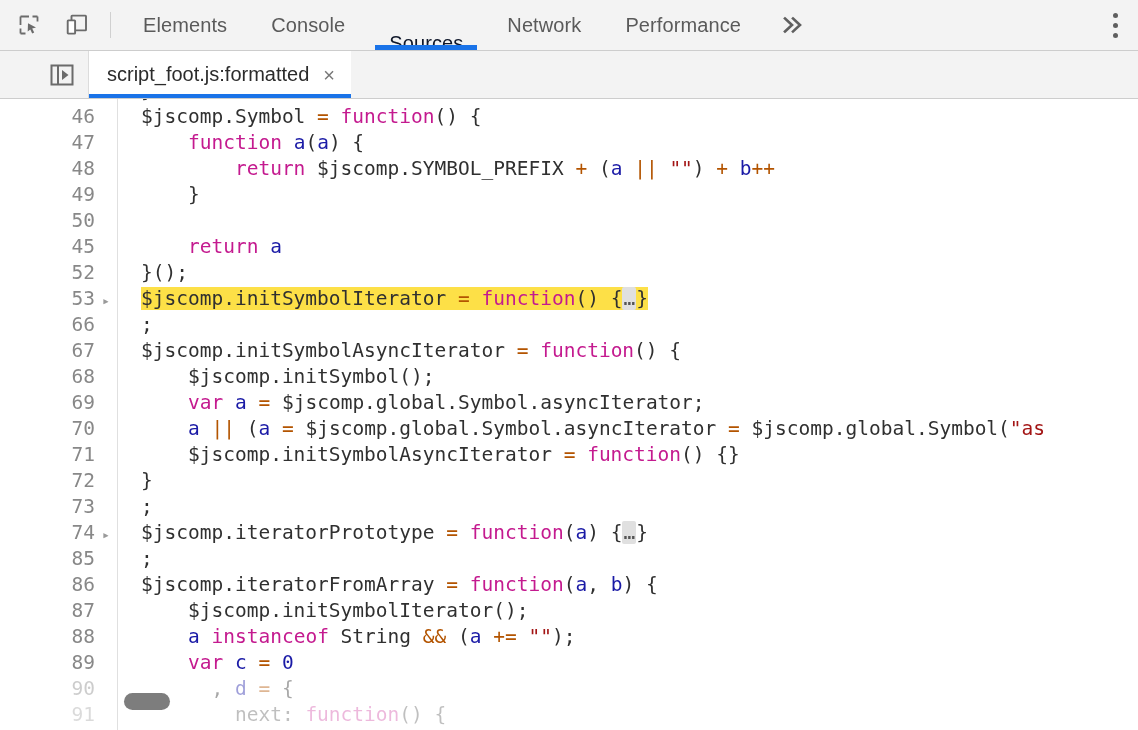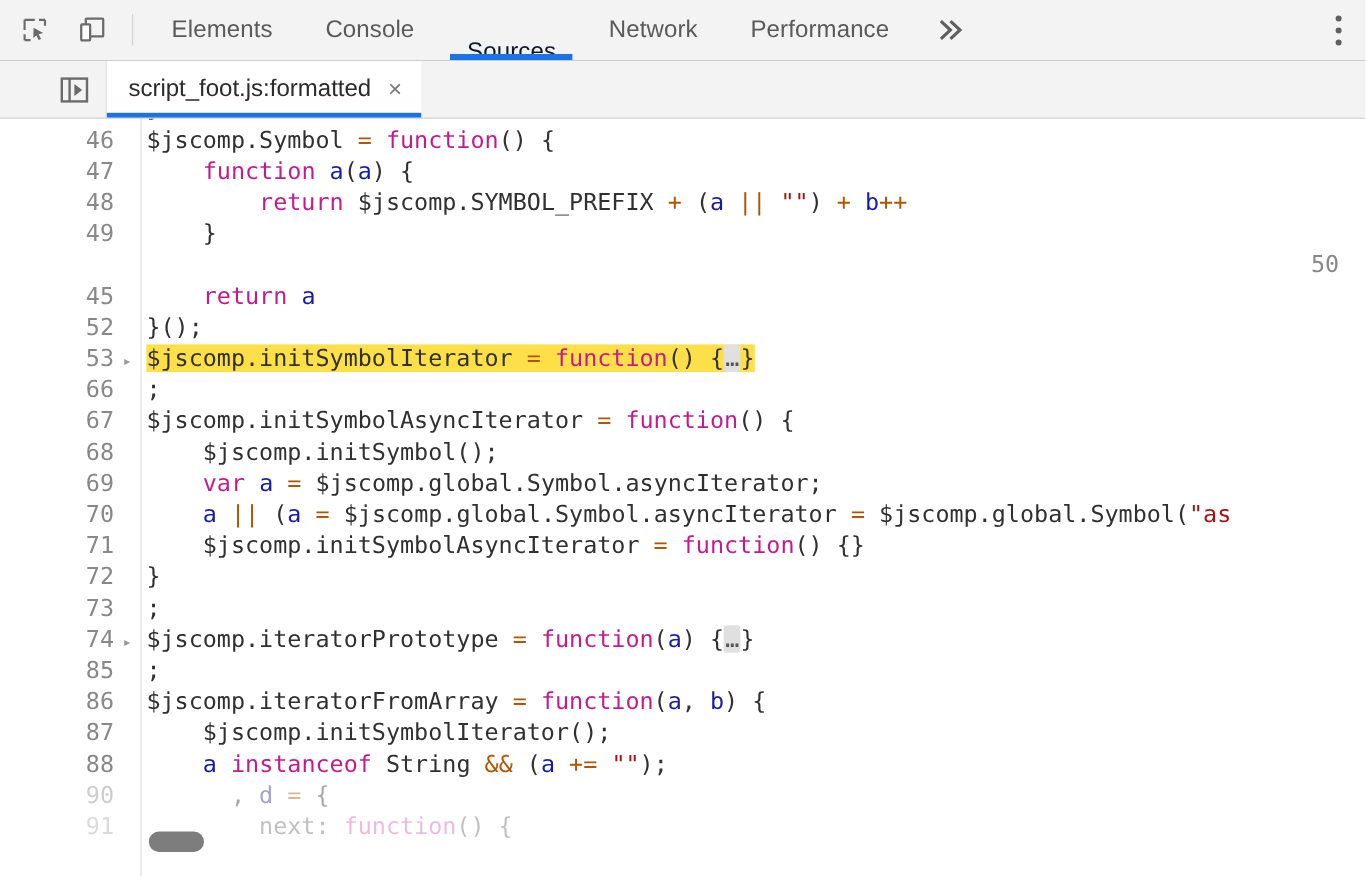--- a/index.html
+++ b/index.html
@@ -167,21 +167,20 @@
   }
   .code-line {
     position: relative;
     display: flex;
     align-items: baseline;
     height: 26px;
     font-family: "DejaVu Sans Mono", monospace;
     font-size: 19.5px;
     line-height: 26px;
     white-space: pre;
-    justify-content: flex-end;
   }
   .ln {
     flex: 0 0 95px;
     width: 95px;
     text-align: right;
     color: #888888;
     font-family: "DejaVu Sans Mono", monospace;
     font-size: 19.5px;
     user-select: none;
   }
@@ -200,21 +199,21 @@
     top: 0;
     bottom: 0;
     left: 117px;
     width: 1px;
     background: #e0e0e0;
     z-index: 3;
     pointer-events: none;
   }
   .code-text {
     flex: 1 1 auto;
-    padding-left: 5px;
+    padding-left: 24px;
     color: #303030;
     overflow: hidden;
   }
   .code-line.folded .code-text > span.hl {
     background: #fde047;
   }
 
   
   .kw   { color: #c41a8f; }   
   .op   { color: #b35400; }   
@@ -444,20 +443,25 @@
       <span class="fold"></span>
       <span class="code-text"><span class="pln">    $jscomp.initSymbolIterator();</span></span>
     </div>
 
     <div class="code-line">
       <span class="ln">88</span>
       <span class="fold"></span>
       <span class="code-text"><span class="pln">    </span><span class="var">a</span><span class="pln"> </span><span class="kw">instanceof</span><span class="pln"> String </span><span class="op">&amp;&amp;</span><span class="pln"> (</span><span class="var">a</span><span class="pln"> </span><span class="op">+=</span><span class="pln"> </span><span class="str">""</span><span class="pln">);</span></span>
     </div>
 
+    <div class="code-line">
+      <span class="ln">89</span>
+      <span class="fold"></span>
+      <span class="code-text"><span class="pln">    </span><span class="kw">var</span><span class="pln"> </span><span class="var">c</span><span class="pln"> </span><span class="op">=</span><span class="pln"> </span><span class="num">0</span></span>
+    </div>
 
     <div class="code-line cut">
       <span class="ln">90</span>
       <span class="fold"></span>
       <span class="code-text"><span class="pln">      , </span><span class="var">d</span><span class="pln"> </span><span class="op">=</span><span class="pln"> {</span></span>
     </div>
 
     <div class="code-line cut2">
       <span class="ln">91</span>
       <span class="fold"></span>

